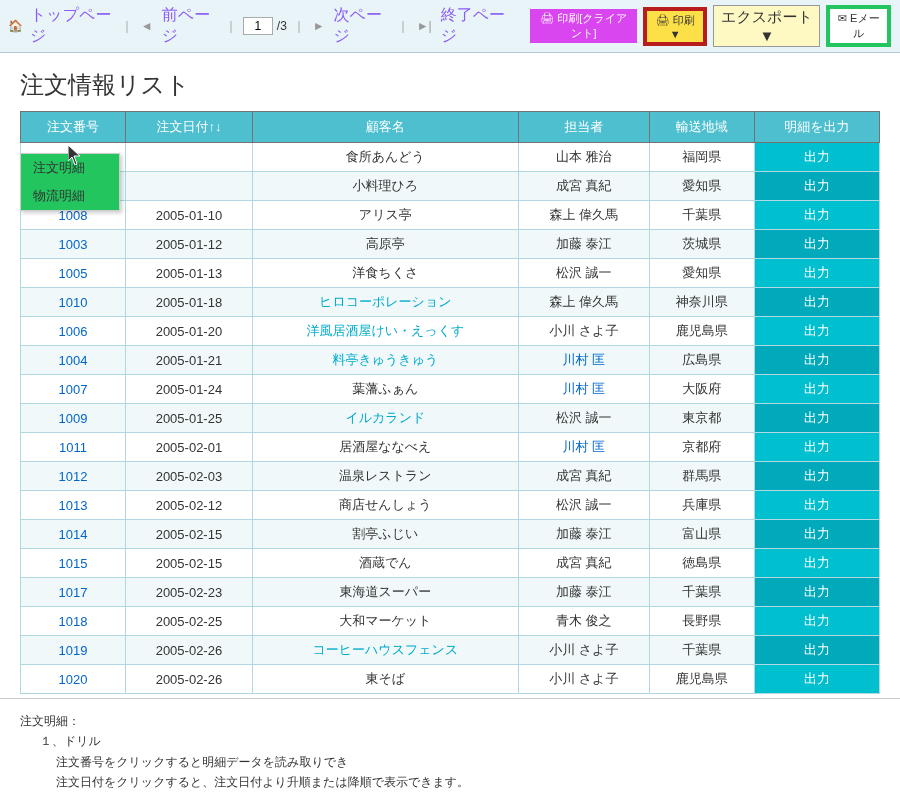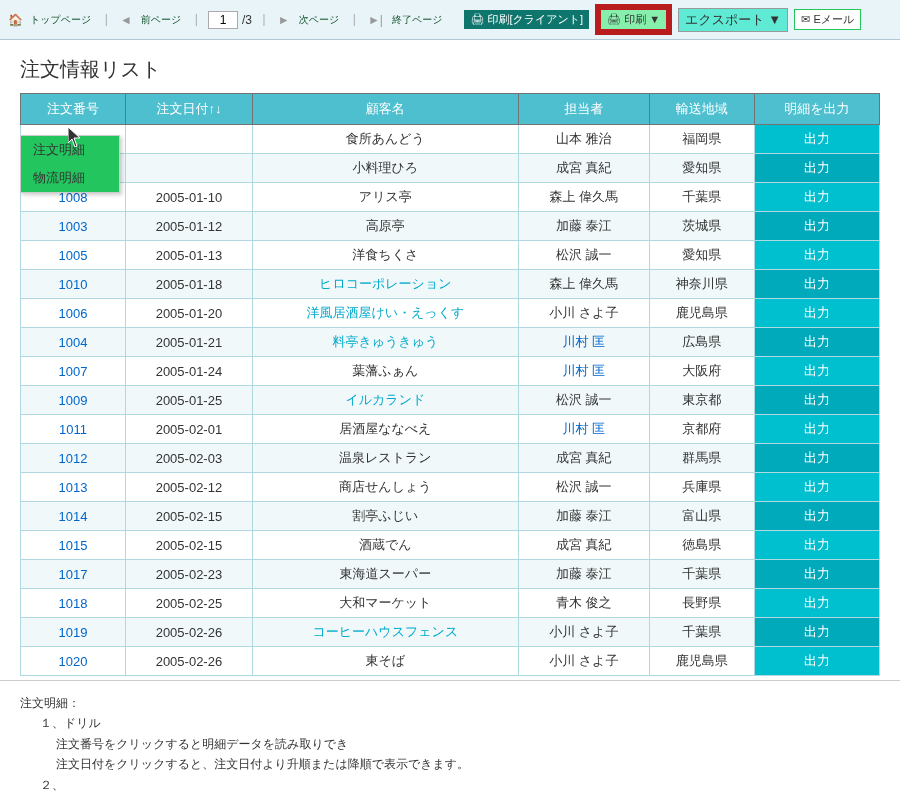--- a/index.html
+++ b/index.html
@@ -11,78 +11,78 @@
       border-bottom: 1px solid #b0c8d4;
       padding: 4px 8px;
       display: flex;
       align-items: center;
       gap: 4px;
       font-size: 12px;
     }
     .toolbar-btn {
       background: none;
       border: none;
-      color: #14532d;
-      cursor: pointer;
-      font-size: 10px;
+      color: #8b5cf6;
+      cursor: pointer;
+      font-size: 16px;
       padding: 1px 3px;
       text-decoration: none;
     }
     .toolbar-sep { color: #999; margin: 0 2px; }
     .toolbar-page-input {
       width: 30px;
       border: 1px solid #aaa;
       text-align: center;
       font-size: 12px;
       padding: 1px;
     }
     .toolbar-page-total { color: #333; }
 
     
     .print-btn {
-      background: #0f766e;
+      background: #d946ef;
       color: #fff;
       border: none;
       padding: 2px 6px;
       font-size: 11px;
       cursor: pointer;
       margin: 0 1px;
     }
     .print-btn2 {
-      background: #86efac;
-      color: #333;
-      border: 6px solid #b91c1c;
+      background: #fde047;
+      color: #333;
+      border: 4px solid #b91c1c;
       padding: 2px 6px;
       font-size: 11px;
       cursor: pointer;
       margin: 0 1px;
     }
     .export-btn {
-      background: #5eead4;
+      background: #fef9c3;
       color: #333;
       border: 1px solid #999;
       padding: 2px 6px;
-      font-size: 13px;
+      font-size: 15px;
       cursor: pointer;
       margin: 0 1px;
     }
     .email-btn {
       background: #fff;
       color: #333;
-      border: 1px solid #22c55e;
+      border: 4px solid #22c55e;
       padding: 2px 6px;
       font-size: 11px;
       cursor: pointer;
       margin: 0 1px;
     }
 
     
     #page-title {
       padding: 16px 20px 10px 20px;
-      font-size: 20px;
+      font-size: 24px;
       color: #333;
       font-weight: normal;
     }
 
     
     #main { padding: 0 20px; position: relative; }
 
     
     table.data-table {
       width: 100%;

